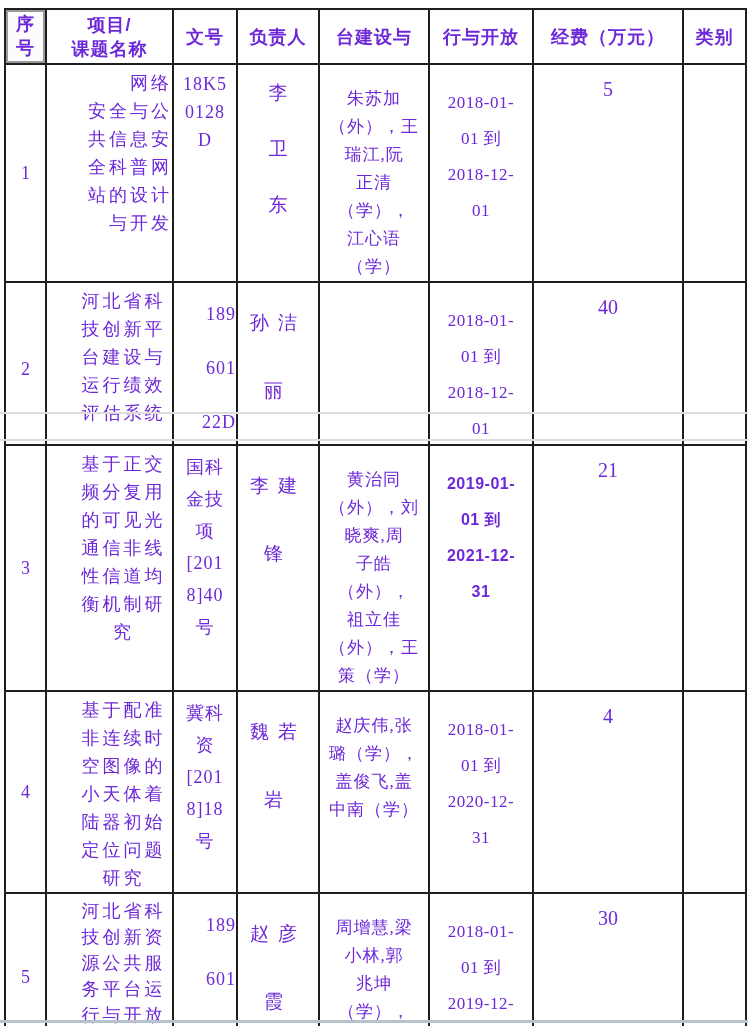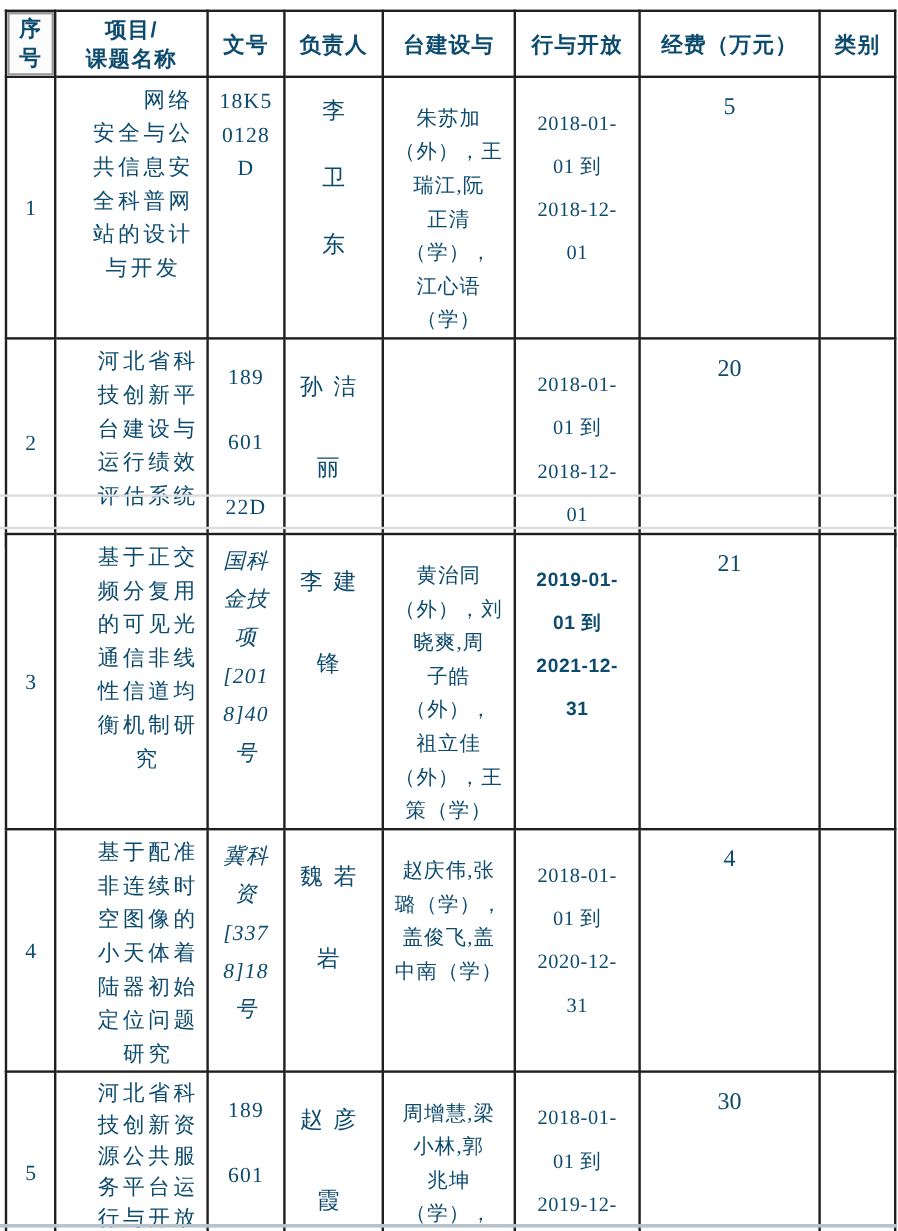--- a/index.html
+++ b/index.html
@@ -1,36 +1,36 @@
 <!DOCTYPE html>
 <html><head>
 <meta charset="utf-8">
 <style>
   html,body{margin:0;padding:0;background:#ffffff;}
   .page{position:relative;width:748px;height:1026px;background:#ffffff;overflow:hidden;
-        font-family:"Liberation Serif","DejaVu Serif",serif;color:#0c4a6e;}
+        font-family:"Liberation Serif","DejaVu Serif",serif;color:#6d28d9;}
 
   table.grid{position:absolute;left:4px;border-collapse:collapse;table-layout:fixed;width:741px;background:#ffffff;}
   #table-1{top:8px;}
   #table-2{top:444px;}
 
   td,th{border:2px solid #1f1f1f;padding:0;margin:0;vertical-align:top;text-align:center;
         white-space:pre-line;overflow:hidden;}
 
   th{font-family:"Liberation Sans","DejaVu Sans",sans-serif;font-weight:700;font-size:18px;
      line-height:24px;vertical-align:middle;letter-spacing:1px;}
   .selbox{display:inline-block;border:2px solid #9a9a9a;padding:0 2px 1px 2px;background:#fcfcfc;}
 
   td.c-no{vertical-align:middle;font-size:18px;line-height:20px;}
   td.c-name{font-size:18px;line-height:28px;letter-spacing:3px;padding-top:4px;padding-left:28px;}
-  td.c-name.left{text-align:center;padding-left:20px;padding-right:0;}
+  td.c-name.left{text-align:right;padding-left:20px;padding-right:0;}
   td.c-name.tight{line-height:26px;}
   td.c-doc{font-size:18px;line-height:28px;letter-spacing:1px;padding-top:5px;margin-left:23px;}
-  td.c-doc.lh32{line-height:32px;font-style:italic;}
-  td.c-doc.lh54{line-height:54px;padding-top:4px;}
+  td.c-doc.lh32{line-height:32px;}
+  td.c-doc.lh54{line-height:54px;padding-top:4px;text-align:right;}
   td.c-leader{font-size:19px;line-height:68px;letter-spacing:9px;padding-top:6px;}
   td.c-leader.vert{line-height:56px;letter-spacing:0;padding-top:0;}
   td.c-people{font-size:17px;line-height:28px;letter-spacing:1px;padding:20px 2px 0 2px;}
   td.c-period{font-size:17px;line-height:36px;padding-top:20px;letter-spacing:0.5px;}
   td.c-period.bold{font-family:"Liberation Sans","DejaVu Sans",sans-serif;font-weight:700;font-size:16px;margin-left:46px;}
   td.c-fund{font-size:20px;padding-top:12px;line-height:24px;}
   td.c-cat{}
 
   .h54{height:54px;}.h173{height:173px;}.h203{height:203px;}.h202{height:202px;}.h168{height:168px;}
 
@@ -104,21 +104,21 @@
       <td class="c-doc lh54">189
 601
 22D</td>
       <td class="c-leader">孙洁
 丽</td>
       <td class="c-people"></td>
       <td class="c-period">2018-01-
 01 到
 2018-12-
 01</td>
-      <td class="c-fund">20</td>
+      <td class="c-fund">40</td>
       <td class="c-cat"></td>
     </tr>
   </tbody>
     </table>
 
   <div class="break-line" id="break-line-1"></div>
   <div class="break-line" id="break-line-2"></div>
 
   <table class="grid" id="table-2">
     <colgroup>
@@ -167,21 +167,21 @@
       <td class="c-no">4</td>
       <td class="c-name">基于配准
 非连续时
 空图像的
 小天体着
 陆器初始
 定位问题
 研究</td>
       <td class="c-doc lh32">冀科
 资
-[337
+[201
 8]18
 号</td>
       <td class="c-leader">魏若
 岩</td>
       <td class="c-people">赵庆伟,张
 璐（学），
 盖俊飞,盖
 中南（学）</td>
       <td class="c-period">2018-01-
 01 到

